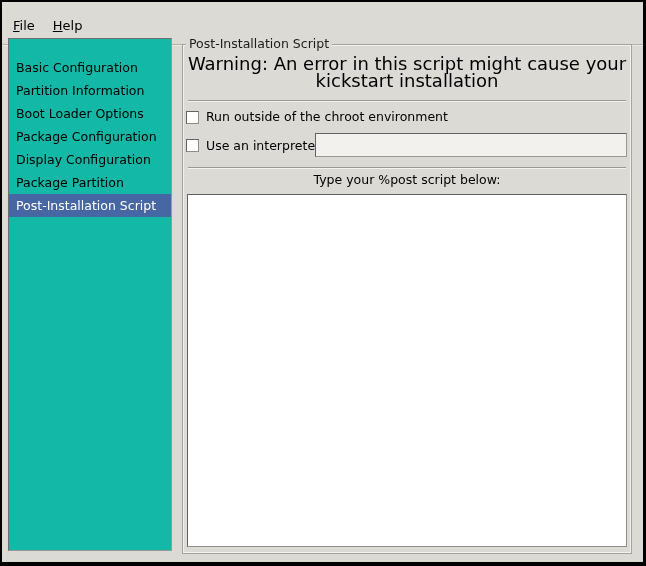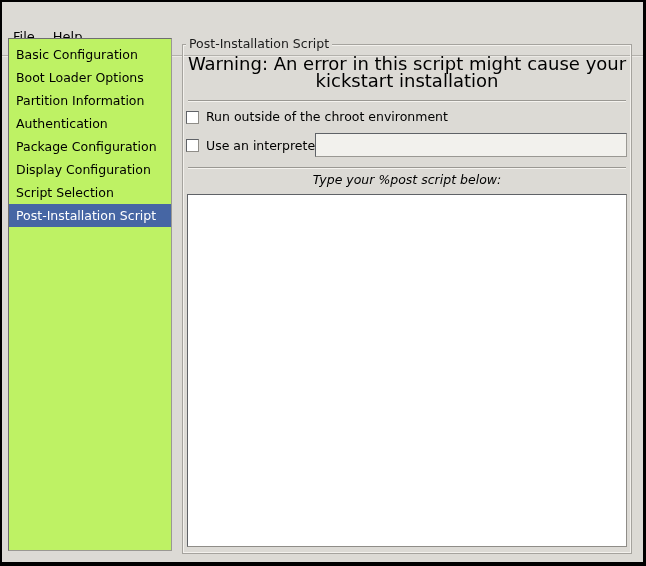--- a/index.html
+++ b/index.html
@@ -14,45 +14,45 @@
   }
   .window {
     position: absolute;
     left: 2px; top: 2px;
     width: 641px; height: 560px;
     background: #dcdad5;
   }
   
   .menubar {
     position: absolute;
-    left: 0; top: 16px; right: 0;
+    left: 0; top: 5px; right: 0;
     height: 38px;
     border-bottom: 1px solid #b3b1ac;
     box-shadow: 0 1px 0 #eceae6;
     display: flex;
     align-items: center;
     padding-left: 2px;
   }
   .menu-item {
     padding: 4px 9px;
     font-size: 13px;
     cursor: default;
   }
   .menu-item .u { text-decoration: underline; }
   
   .sidebar {
     position: absolute;
     left: 6px; top: 36px;
     width: 164px; height: 513px;
-    background: #bef264;
+    background: #14b8a6;
     border: 1px solid;
     border-color: #6e6e6e #9a9893 #9a9893 #6e6e6e;
     overflow: hidden;
     list-style: none;
-    padding-top: 4px;
+    padding-top: 17px;
   }
   .sidebar li {
     height: 23px;
     line-height: 23px;
     padding-left: 7px;
     white-space: nowrap;
     cursor: default;
     font-size: 12.5px;
   }
   .sidebar li.selected {
@@ -121,21 +121,20 @@
     font-family: "DejaVu Sans", "Liberation Sans", sans-serif;
     font-size: 12px;
     padding: 0 4px;
     outline: none;
   }
   .script-label {
     position: absolute;
     top: 127px; left: 0; right: 0;
     text-align: center;
     font-size: 12.5px;
-    font-style: italic;
   }
   .script-area {
     position: absolute;
     left: 4px; top: 149px;
     width: 440px; height: 353px;
     background: #ffffff;
     border: 1px solid;
     border-color: #5f6267 #8f8d88 #8f8d88 #5f6267;
     resize: none;
     outline: none;
@@ -149,26 +148,25 @@
 
 <div class="window">
 
   <div class="menubar">
     <div class="menu-item"><span class="u">F</span><span>ile</span></div>
     <div class="menu-item"><span class="u">H</span><span>elp</span></div>
   </div>
 
   <ul class="sidebar">
     <li>Basic Configuration</li>
+    <li>Partition Information</li>
     <li>Boot Loader Options</li>
-    <li>Partition Information</li>
-    <li>Authentication</li>
     <li>Package Configuration</li>
     <li>Display Configuration</li>
-    <li>Script Selection</li>
+    <li>Package Partition</li>
     <li class="selected">Post-Installation Script</li>
   </ul>
 
   <div class="frame">
     <div class="frame-legend">Post-Installation Script</div>
 
     <div class="warning">
       <div>Warning: An error in this script might cause your kickstart installation</div>
     </div>
 

